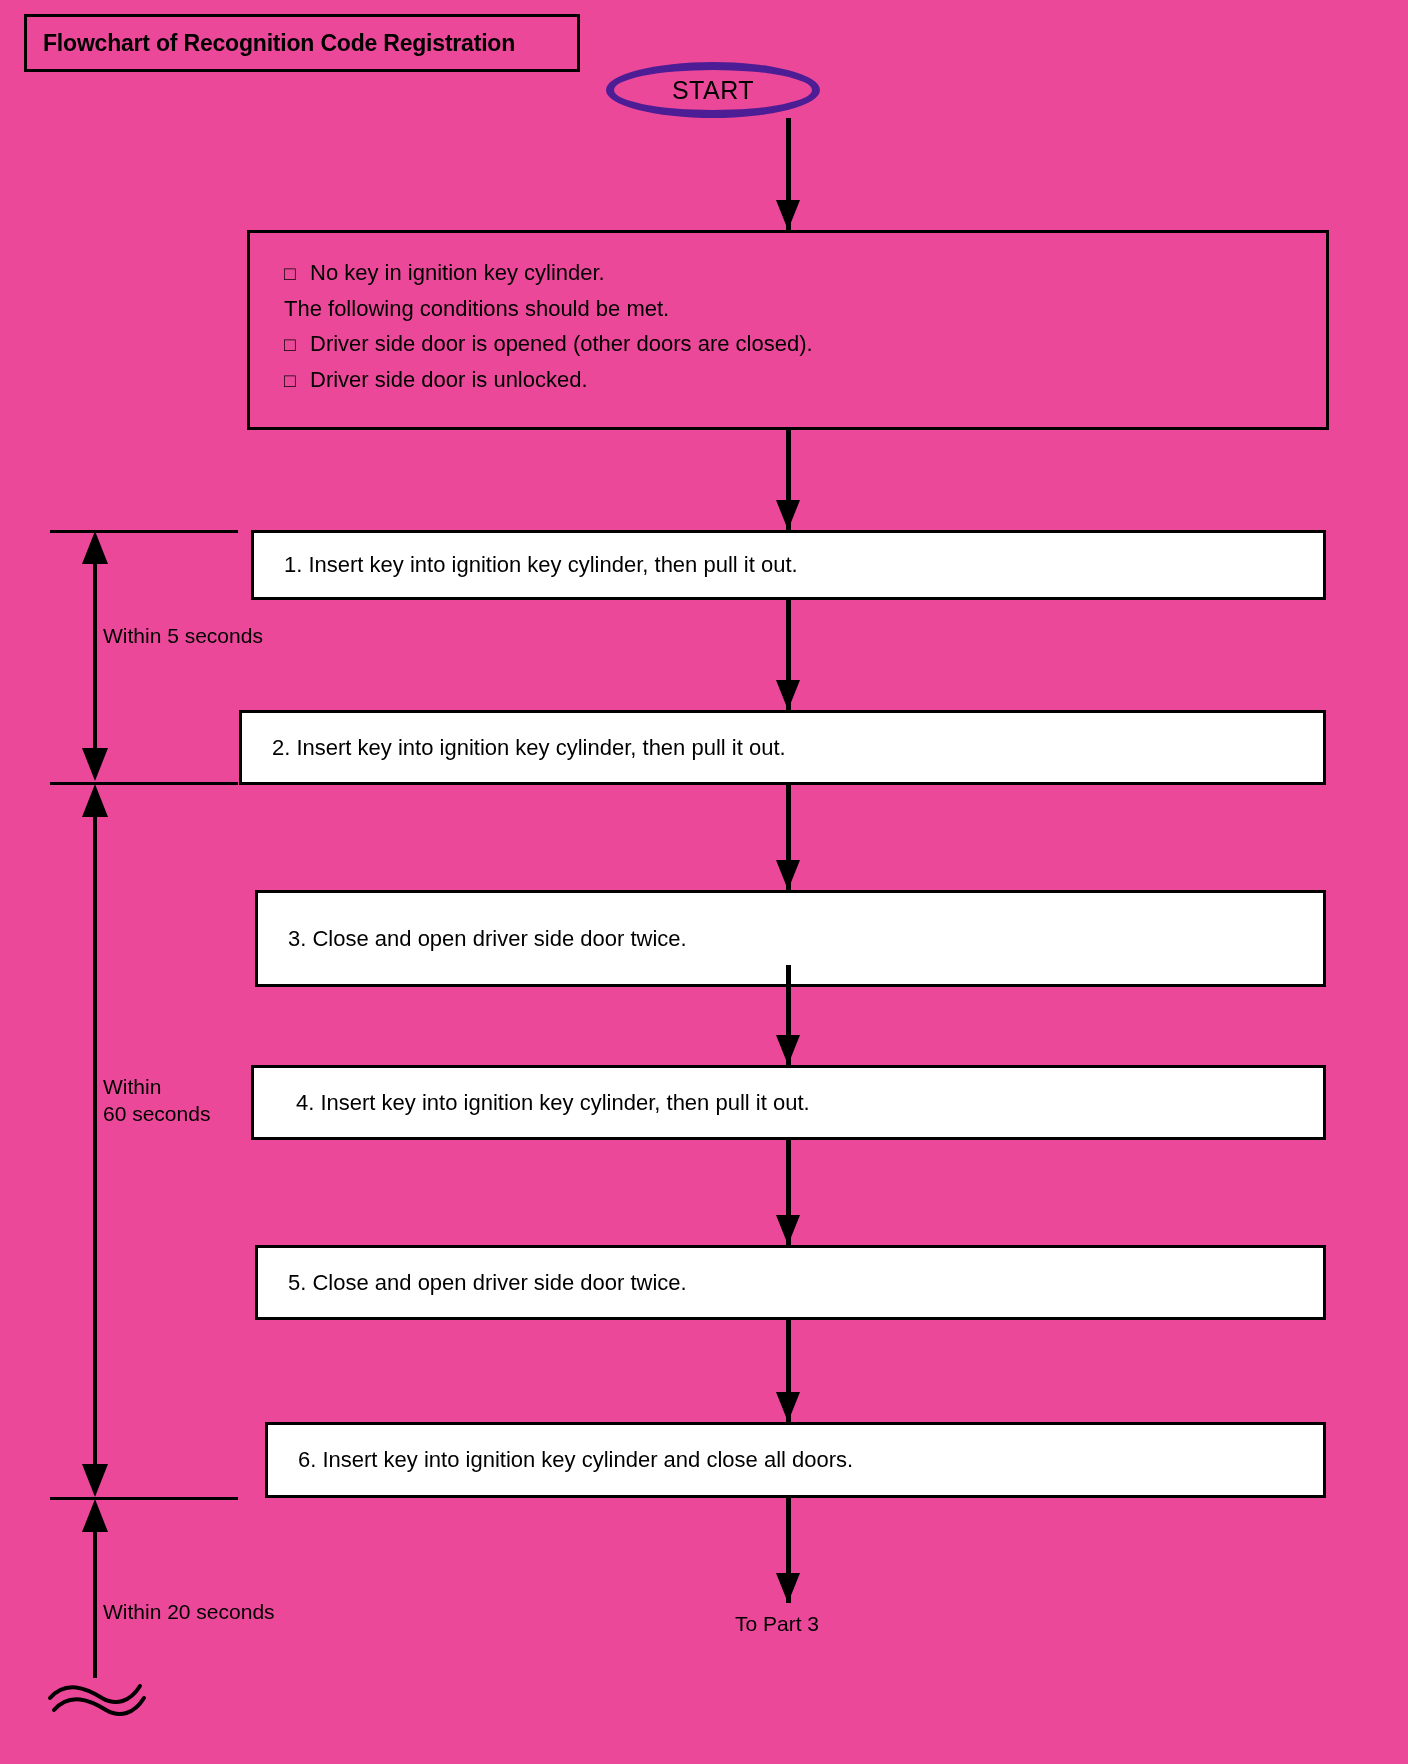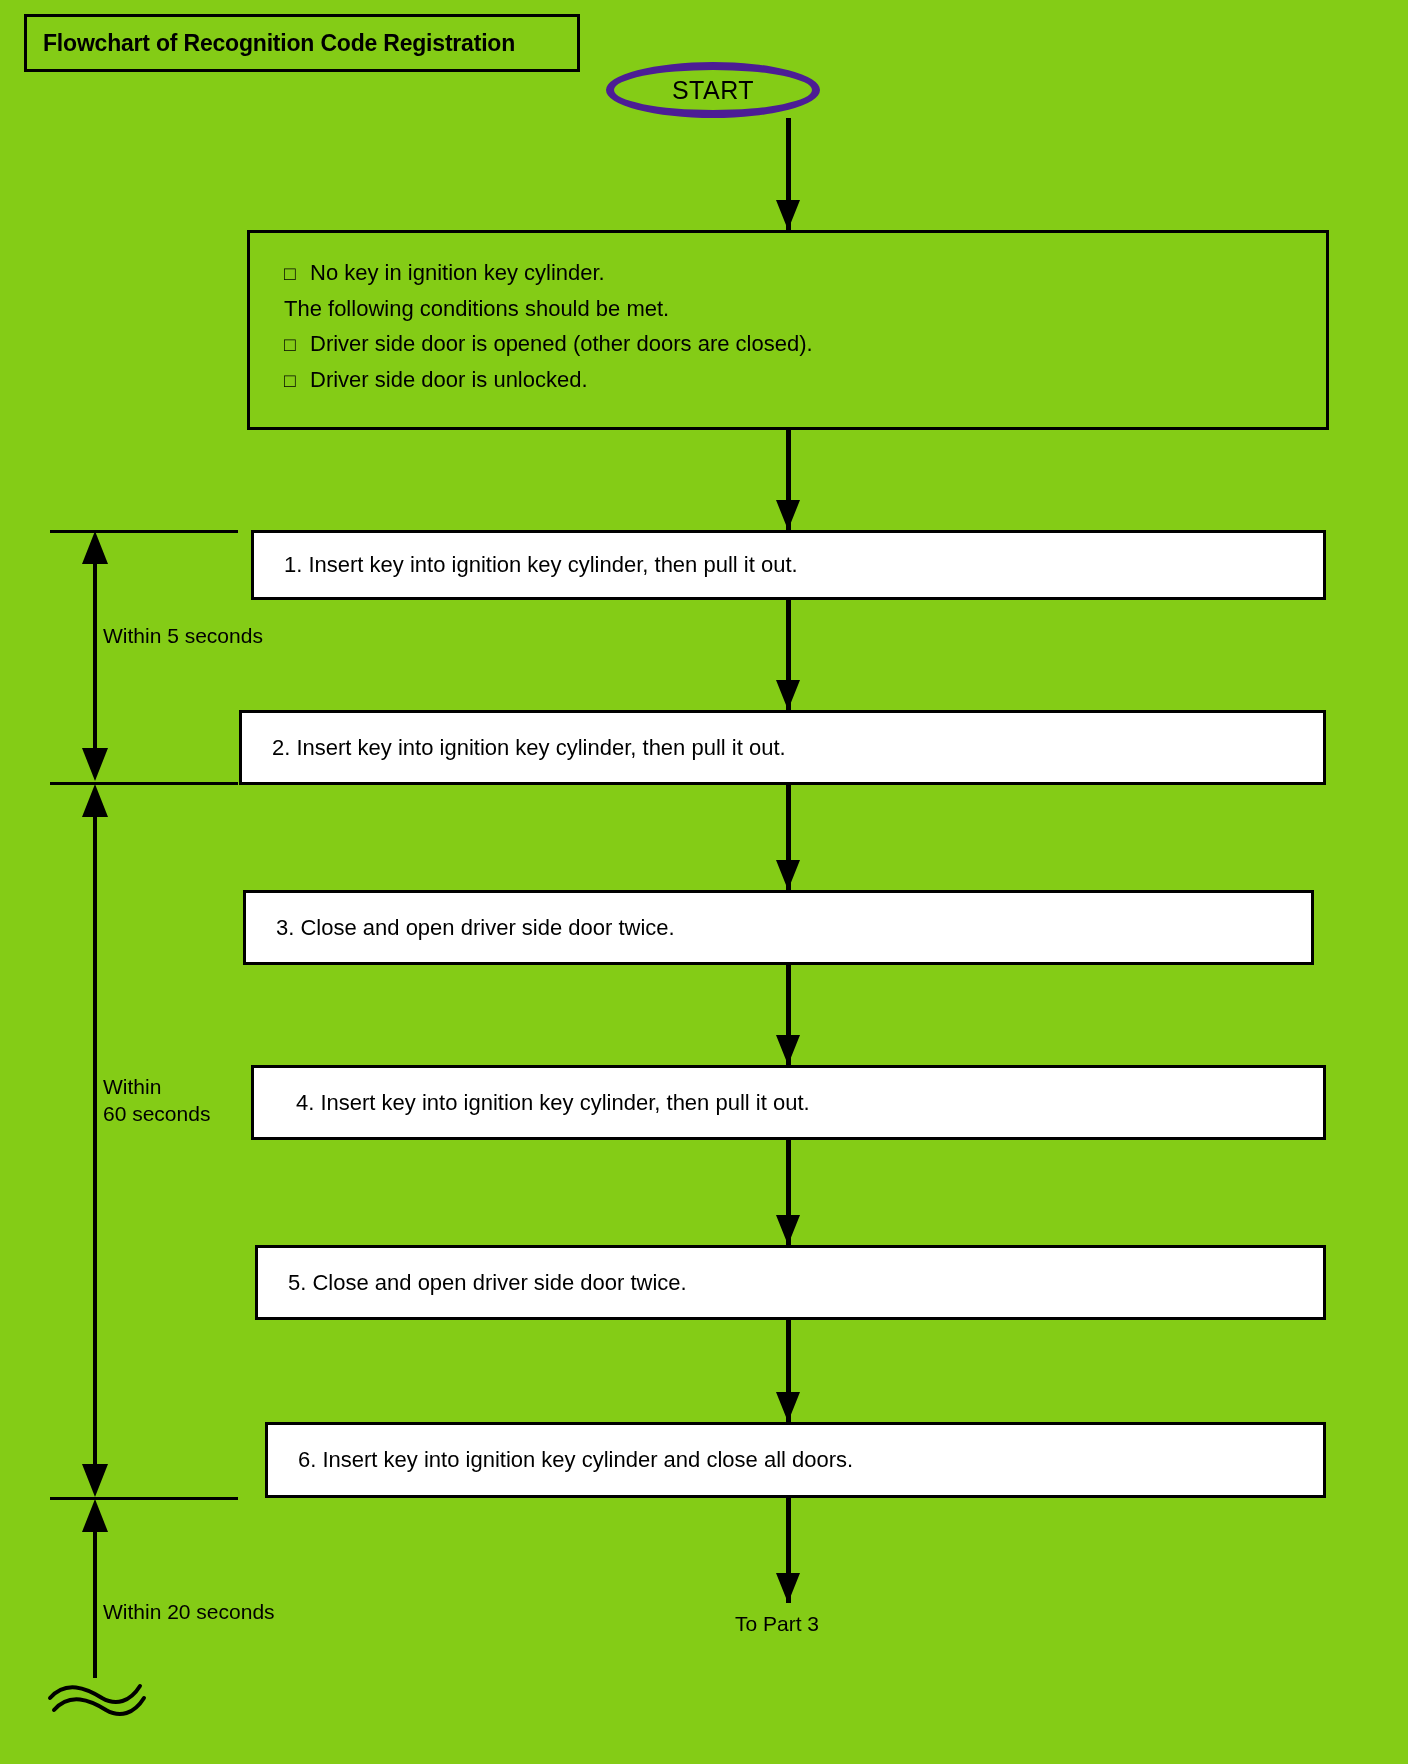--- a/index.html
+++ b/index.html
@@ -8,21 +8,21 @@
     background: #ffffff;
   }
   body {
     font-family: "Liberation Sans", sans-serif;
     color: #000000;
   }
   #page {
     position: relative;
     width: 1408px;
     height: 1764px;
-    background: #84cc16;
+    background: #ec4899;
     overflow: hidden;
   }
   .abs { position: absolute; }
 
   
   #title-box {
     left: 24px;
     top: 14px;
     width: 556px;
     height: 58px;
@@ -191,21 +191,21 @@
 
   <div class="abs proc-box" style="left:239px; top:710px; width:1087px; height:75px;">
     <span class="proc-text">2. Insert key into ignition key cylinder, then pull it out.</span>
   </div>
 
   <div class="abs conn" style="left:788px; top:785px; height:105px;">
     <div class="stem" style="height:105px;"></div>
     <div class="head" style="top:75px;"></div>
   </div>
 
-  <div class="abs proc-box" style="left:243px; top:890px; width:1071px; height:75px;">
+  <div class="abs proc-box" style="left:255px; top:890px; width:1071px; height:97px;">
     <span class="proc-text">3. Close and open driver side door twice.</span>
   </div>
 
   <div class="abs conn" style="left:788px; top:965px; height:100px;">
     <div class="stem" style="height:100px;"></div>
     <div class="head" style="top:70px;"></div>
   </div>
 
   <div class="abs proc-box" style="left:251px; top:1065px; width:1075px; height:75px;">
     <span class="proc-text" style="padding-left:42px;">4. Insert key into ignition key cylinder, then pull it out.</span>

